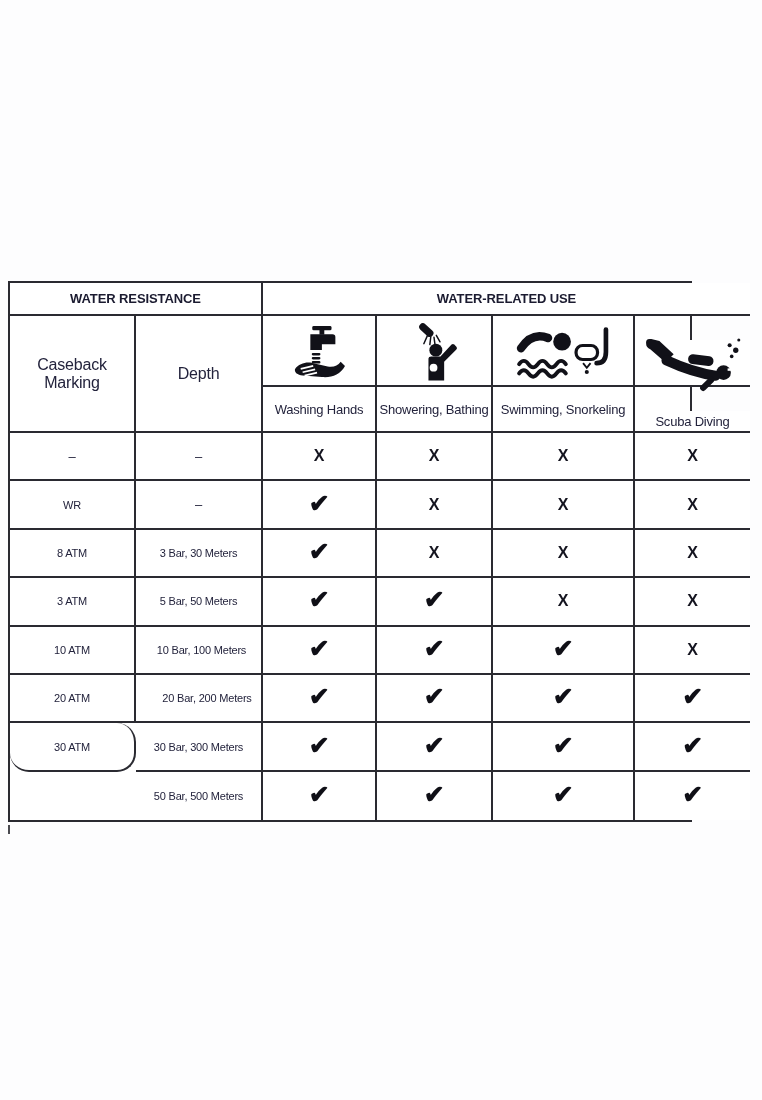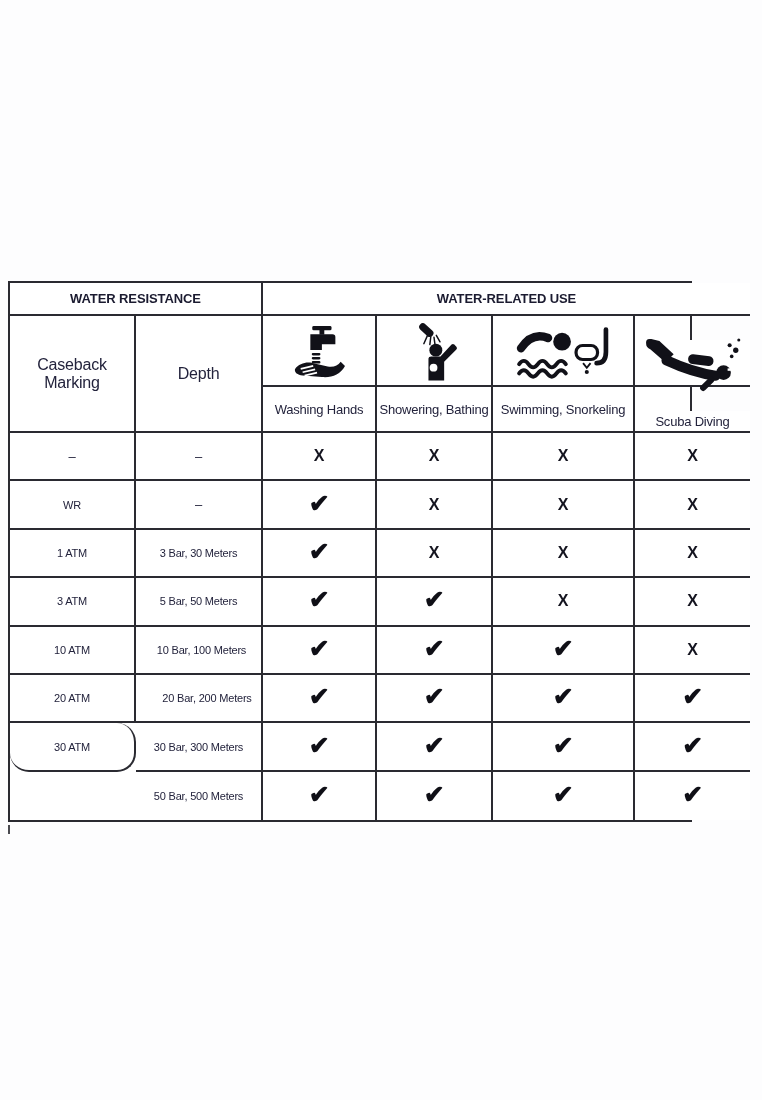--- a/index.html
+++ b/index.html
@@ -172,21 +172,21 @@
       <div class="cell mark-cross" style="grid-area: 4 / 3;">X</div>
       <div class="cell mark-cross" style="grid-area: 4 / 4;">X</div>
       <div class="cell mark-cross" style="grid-area: 4 / 5;">X</div>
       <div class="cell mark-cross no-r" style="grid-area: 4 / 6;">X</div>
       <div class="cell marking-cell" style="grid-area: 5 / 1; text-align: right;">WR</div>
       <div class="cell depth-cell dash" style="grid-area: 5 / 2;">–</div>
       <div class="cell mark-check" style="grid-area: 5 / 3;">✔</div>
       <div class="cell mark-cross" style="grid-area: 5 / 4;">X</div>
       <div class="cell mark-cross" style="grid-area: 5 / 5;">X</div>
       <div class="cell mark-cross no-r" style="grid-area: 5 / 6;">X</div>
-      <div class="cell marking-cell" style="grid-area: 6 / 1;">1 ATM</div>
+      <div class="cell marking-cell" style="grid-area: 6 / 1;">8 ATM</div>
       <div class="cell depth-cell" style="grid-area: 6 / 2;">3 Bar, 30 Meters</div>
       <div class="cell mark-check" style="grid-area: 6 / 3;">✔</div>
       <div class="cell mark-cross" style="grid-area: 6 / 4;">X</div>
       <div class="cell mark-cross" style="grid-area: 6 / 5;">X</div>
       <div class="cell mark-cross no-r" style="grid-area: 6 / 6;">X</div>
       <div class="cell marking-cell" style="grid-area: 7 / 1;">3 ATM</div>
       <div class="cell depth-cell" style="grid-area: 7 / 2;">5 Bar, 50 Meters</div>
       <div class="cell mark-check" style="grid-area: 7 / 3;">✔</div>
       <div class="cell mark-check" style="grid-area: 7 / 4;">✔</div>
       <div class="cell mark-cross" style="grid-area: 7 / 5;">X</div>

